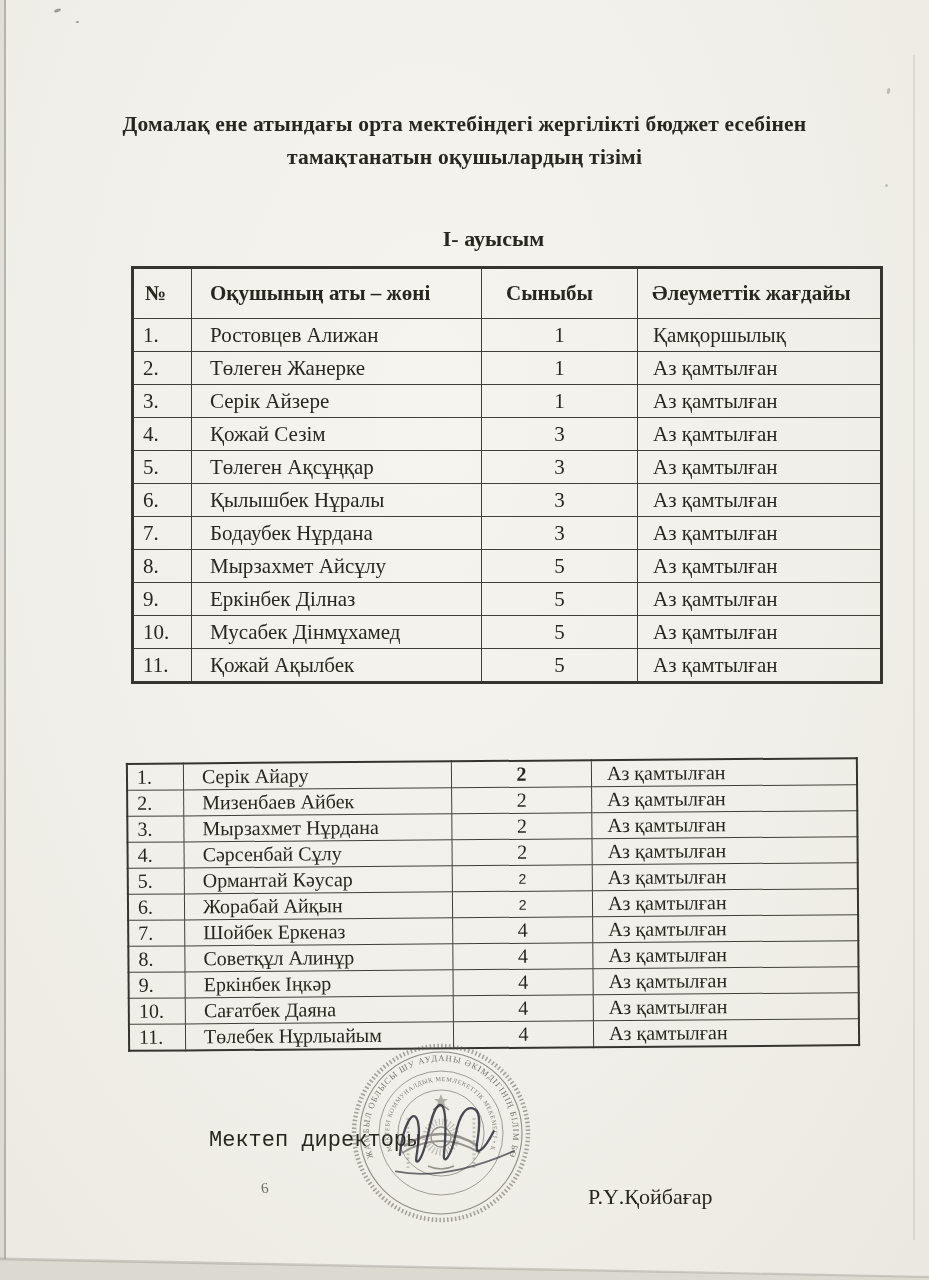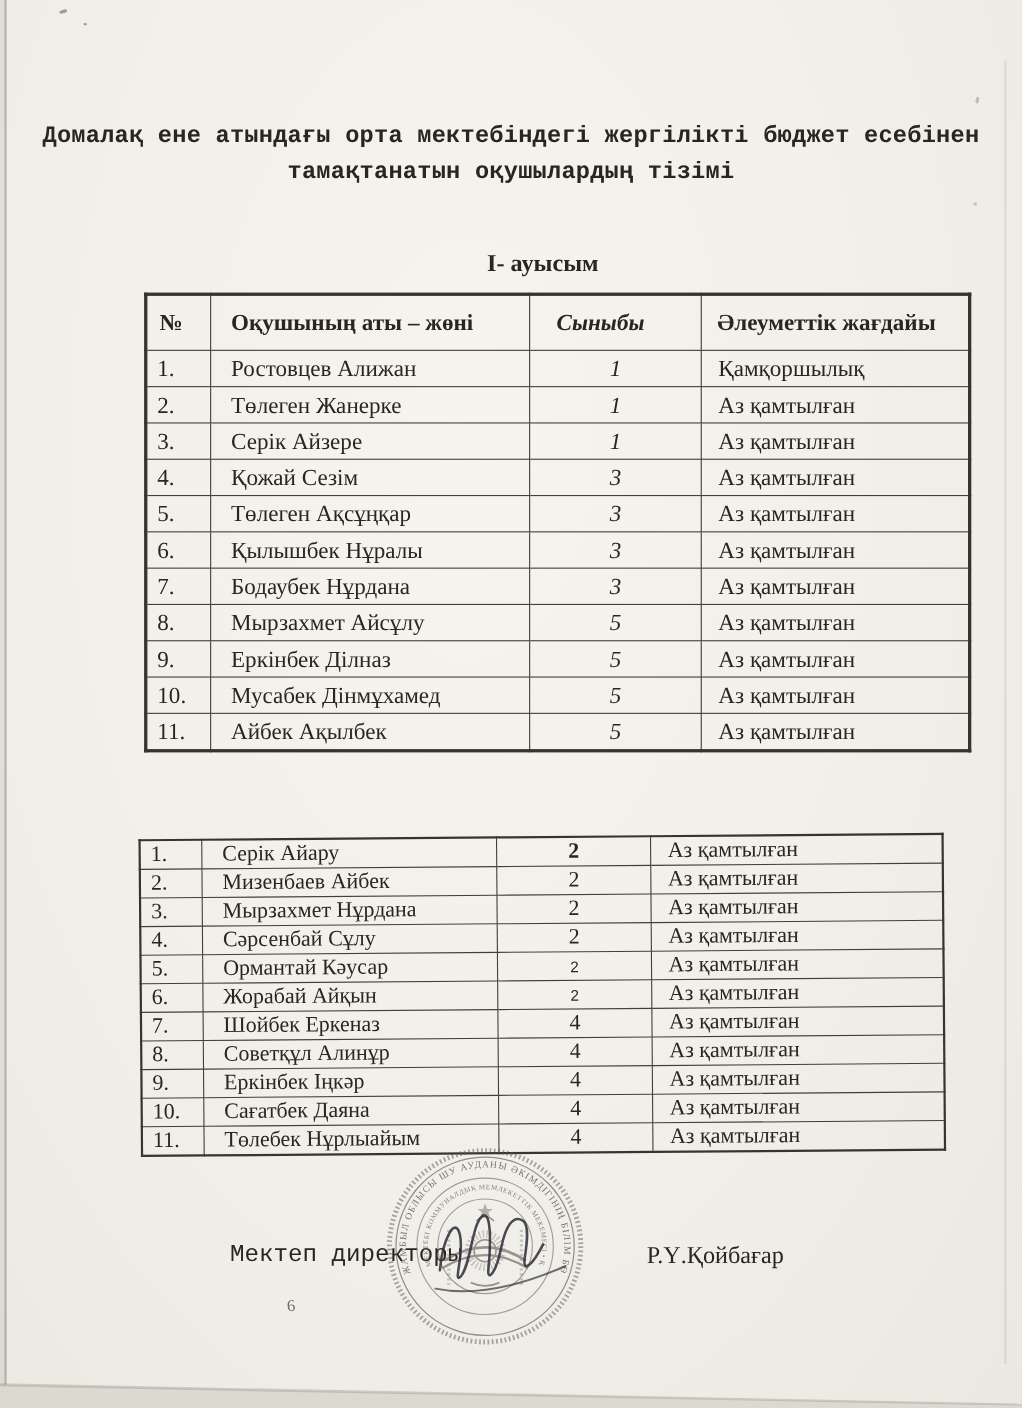--- a/index.html
+++ b/index.html
@@ -32,21 +32,21 @@
   .speck{position:absolute;background:rgba(90,88,80,0.55);border-radius:40%;}
   .sp1{left:54px;top:9px;width:7px;height:3px;transform:rotate(-18deg);}
   .sp2{left:76px;top:21px;width:3px;height:2px;}
   .sp3{left:887px;top:88px;width:3px;height:6px;transform:rotate(14deg);opacity:.6;}
   .sp4{left:885px;top:184px;width:3px;height:3px;opacity:.5;}
   .stray-mark{position:absolute;left:261px;top:1180px;font-size:15px;
     color:#4c4b44;transform:rotate(-6deg);opacity:.8;}
 
   
   .doc-title{position:absolute;top:108px;left:0;width:929px;text-align:center;
-    font-size:21.5px;font-weight:700;line-height:33px;letter-spacing:.2px;font-family:Liberation Mono, monospace;}
+    font-size:21.5px;font-weight:700;line-height:33px;letter-spacing:.2px;}
   .shift-heading{position:absolute;left:0;width:929px;text-align:center;
     font-size:22px;font-weight:700;padding-left:29px;}
   .shift-1{top:226px;}
   .shift-2{top:701px;}
 
   
   table{border-collapse:collapse;table-layout:fixed;background:transparent;}
   .t-wrap1{position:absolute;top:266px;left:131px;}
   .t-wrap2{position:absolute;top:760px;left:127px;transform:rotate(-0.45deg);}
   #table1{width:672px;border:3px solid #35342e;}
@@ -55,35 +55,35 @@
     white-space:nowrap;}
   #table1 th{height:47px;font-size:21px;font-weight:700;text-align:left;
     vertical-align:middle;}
   #table1 td{height:30px;font-size:21px;vertical-align:middle;}
   #table2 td{height:22px;font-size:20px;vertical-align:middle;}
   .c-num{padding-left:9px;}
   .c-name{padding-left:18px;}
   .c-class{text-align:center;}
   .c-social{padding-left:15px;}
   #table1 .w-num{width:45px;}   #table1 .w-name{width:270px;}
-  #table1 .w-class{width:130px;font-style:italic;}#table1 .w-social{width:227px;}
+  #table1 .w-class{width:130px;}#table1 .w-social{width:227px;}
   #table2 .w-num{width:45px;}   #table2 .w-name{width:248px;}
   #table2 .w-class{width:137px;}#table2 .w-social{width:248px;}
   #table1 th.c-num{padding-left:11px;}
   #table1 th.c-class{text-align:left;padding-left:24px;}
   #table1 th.c-social{text-align:left;padding-left:14px;}
   
   #table2 tbody tr:nth-child(1) .c-class{font-weight:700;}
   #table2 tbody tr:nth-child(5) .c-class,
   #table2 tbody tr:nth-child(6) .c-class{
     font-size:14px;font-family:"Liberation Sans","DejaVu Sans",sans-serif;}
 
   
   .director-label{position:absolute;left:209px;top:1128px;font-size:22px;font-family:Liberation Mono, monospace;}
-  .director-name{position:absolute;left:588px;top:1128px;font-size:22px;}
+  .director-name{position:absolute;left:588px;top:1184px;font-size:22px;}
   .stamp{position:absolute;left:348px;top:1040px;width:186px;height:186px;
     filter:blur(0.3px);opacity:.92;}
   .signature{position:absolute;left:380px;top:1086px;width:150px;height:100px;}
 </style>
 </head>
 <body>
 
 <div class="page">
 
   <div class="edge-left-soft"></div>
@@ -171,21 +171,21 @@
           <td class="c-social w-social">Аз қамтылған</td>
         </tr>
           <tr>
           <td class="c-num w-num">10.</td>
           <td class="c-name w-name">Мусабек Дінмұхамед</td>
           <td class="c-class w-class">5</td>
           <td class="c-social w-social">Аз қамтылған</td>
         </tr>
           <tr>
           <td class="c-num w-num">11.</td>
-          <td class="c-name w-name">Айбек Ақылбек</td>
+          <td class="c-name w-name">Қожай Ақылбек</td>
           <td class="c-class w-class">5</td>
           <td class="c-social w-social">Аз қамтылған</td>
         </tr>
         </tbody>
     </table>
   </div>
 
 
   <div class="t-wrap2">
     <table id="table2">

